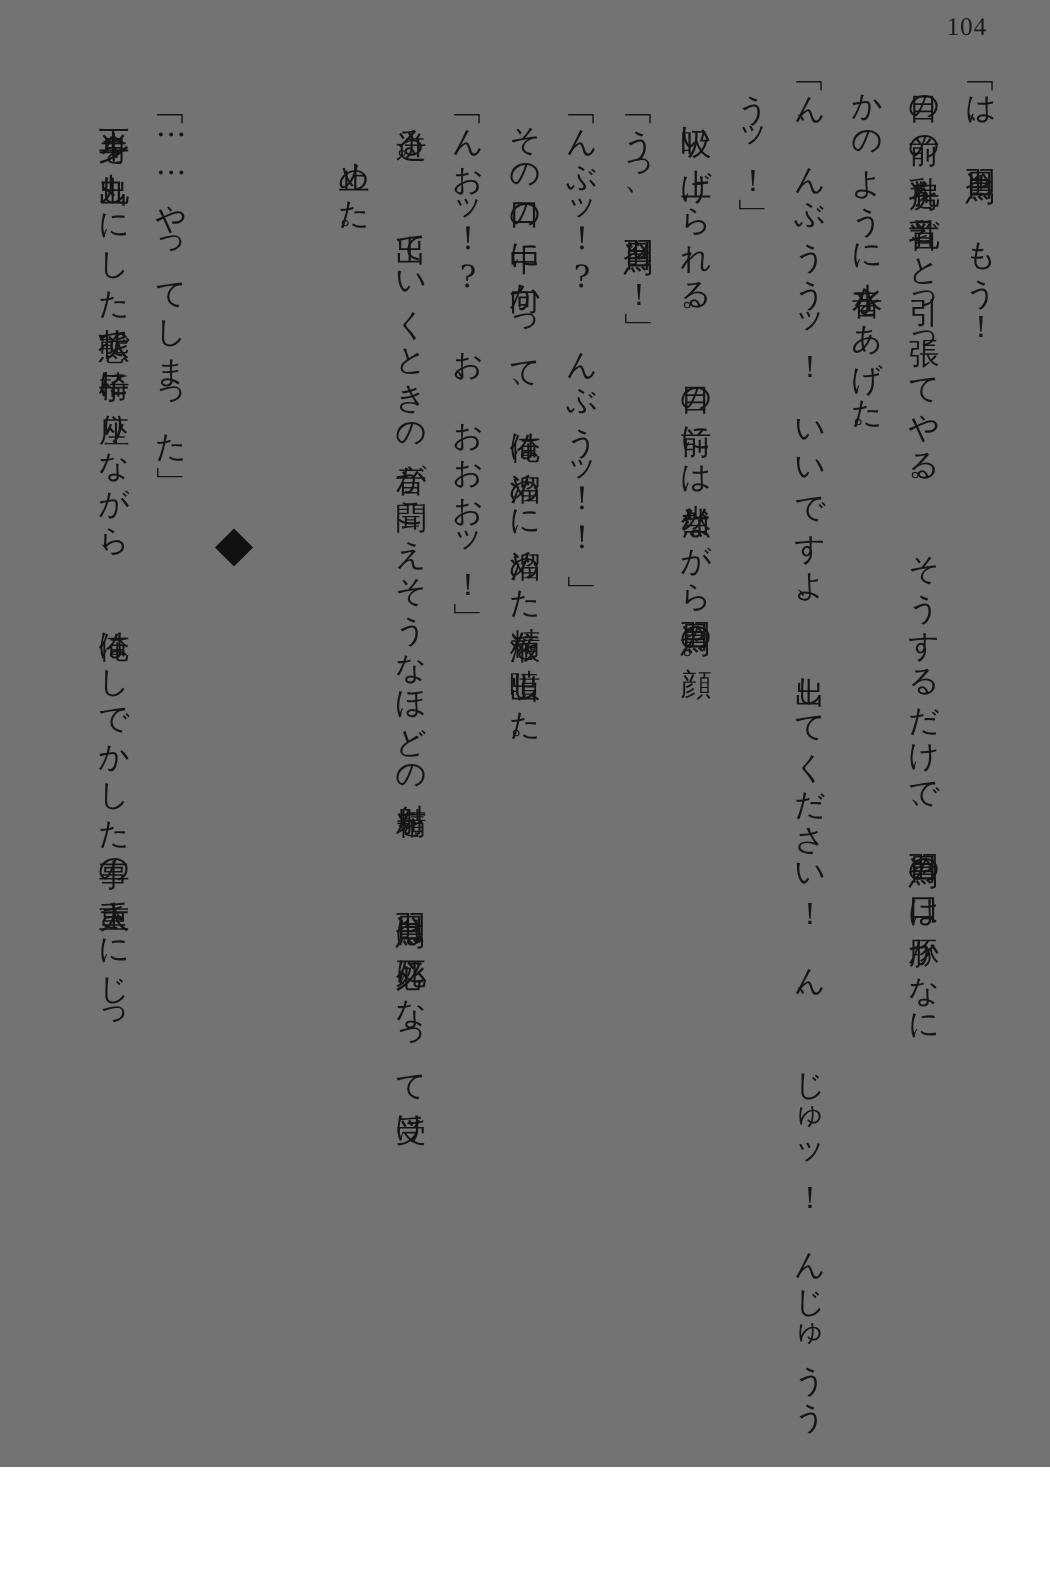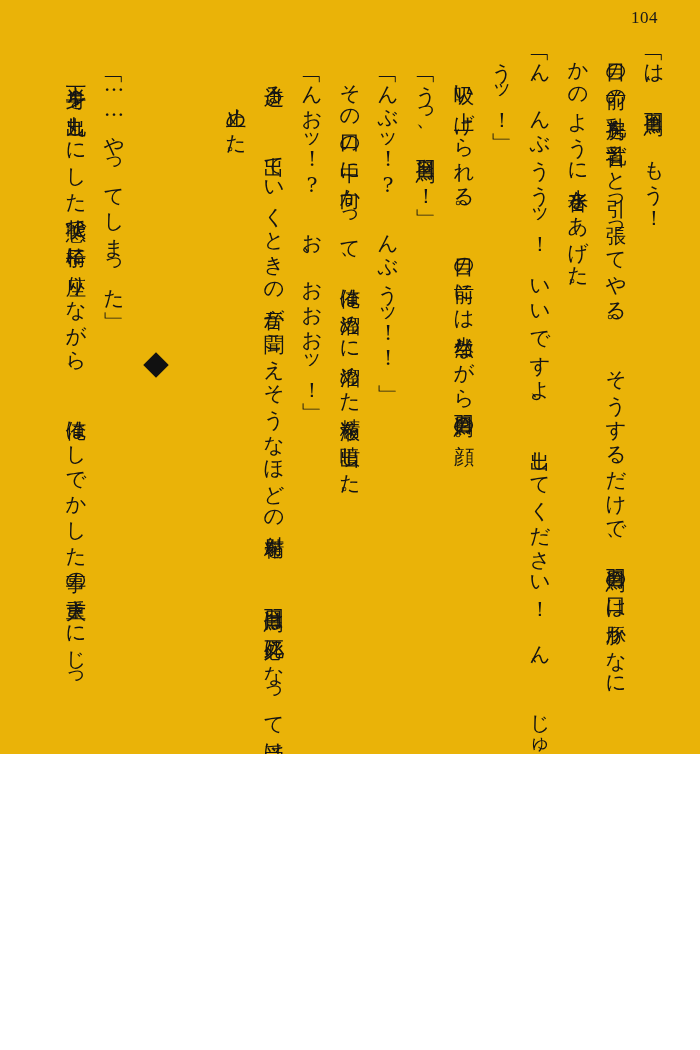--- a/index.html
+++ b/index.html
@@ -3,22 +3,22 @@
 <meta charset="utf-8">
 <style>
   html, body {
     margin: 0;
     padding: 0;
     background: #ffffff;
   }
   .page {
     position: relative;
     width: 700px;
-    height: 754px;
-    background: #eab308;
+    height: 978px;
+    background: #737373;
     overflow: hidden;
     font-family: "DejaVu Serif", "Liberation Serif", serif;
     color: #111111;
   }
   .page-number {
     position: absolute;
     top: 8px;
     right: 42px;
     font-size: 17px;
     font-family: "Liberation Serif", serif;

